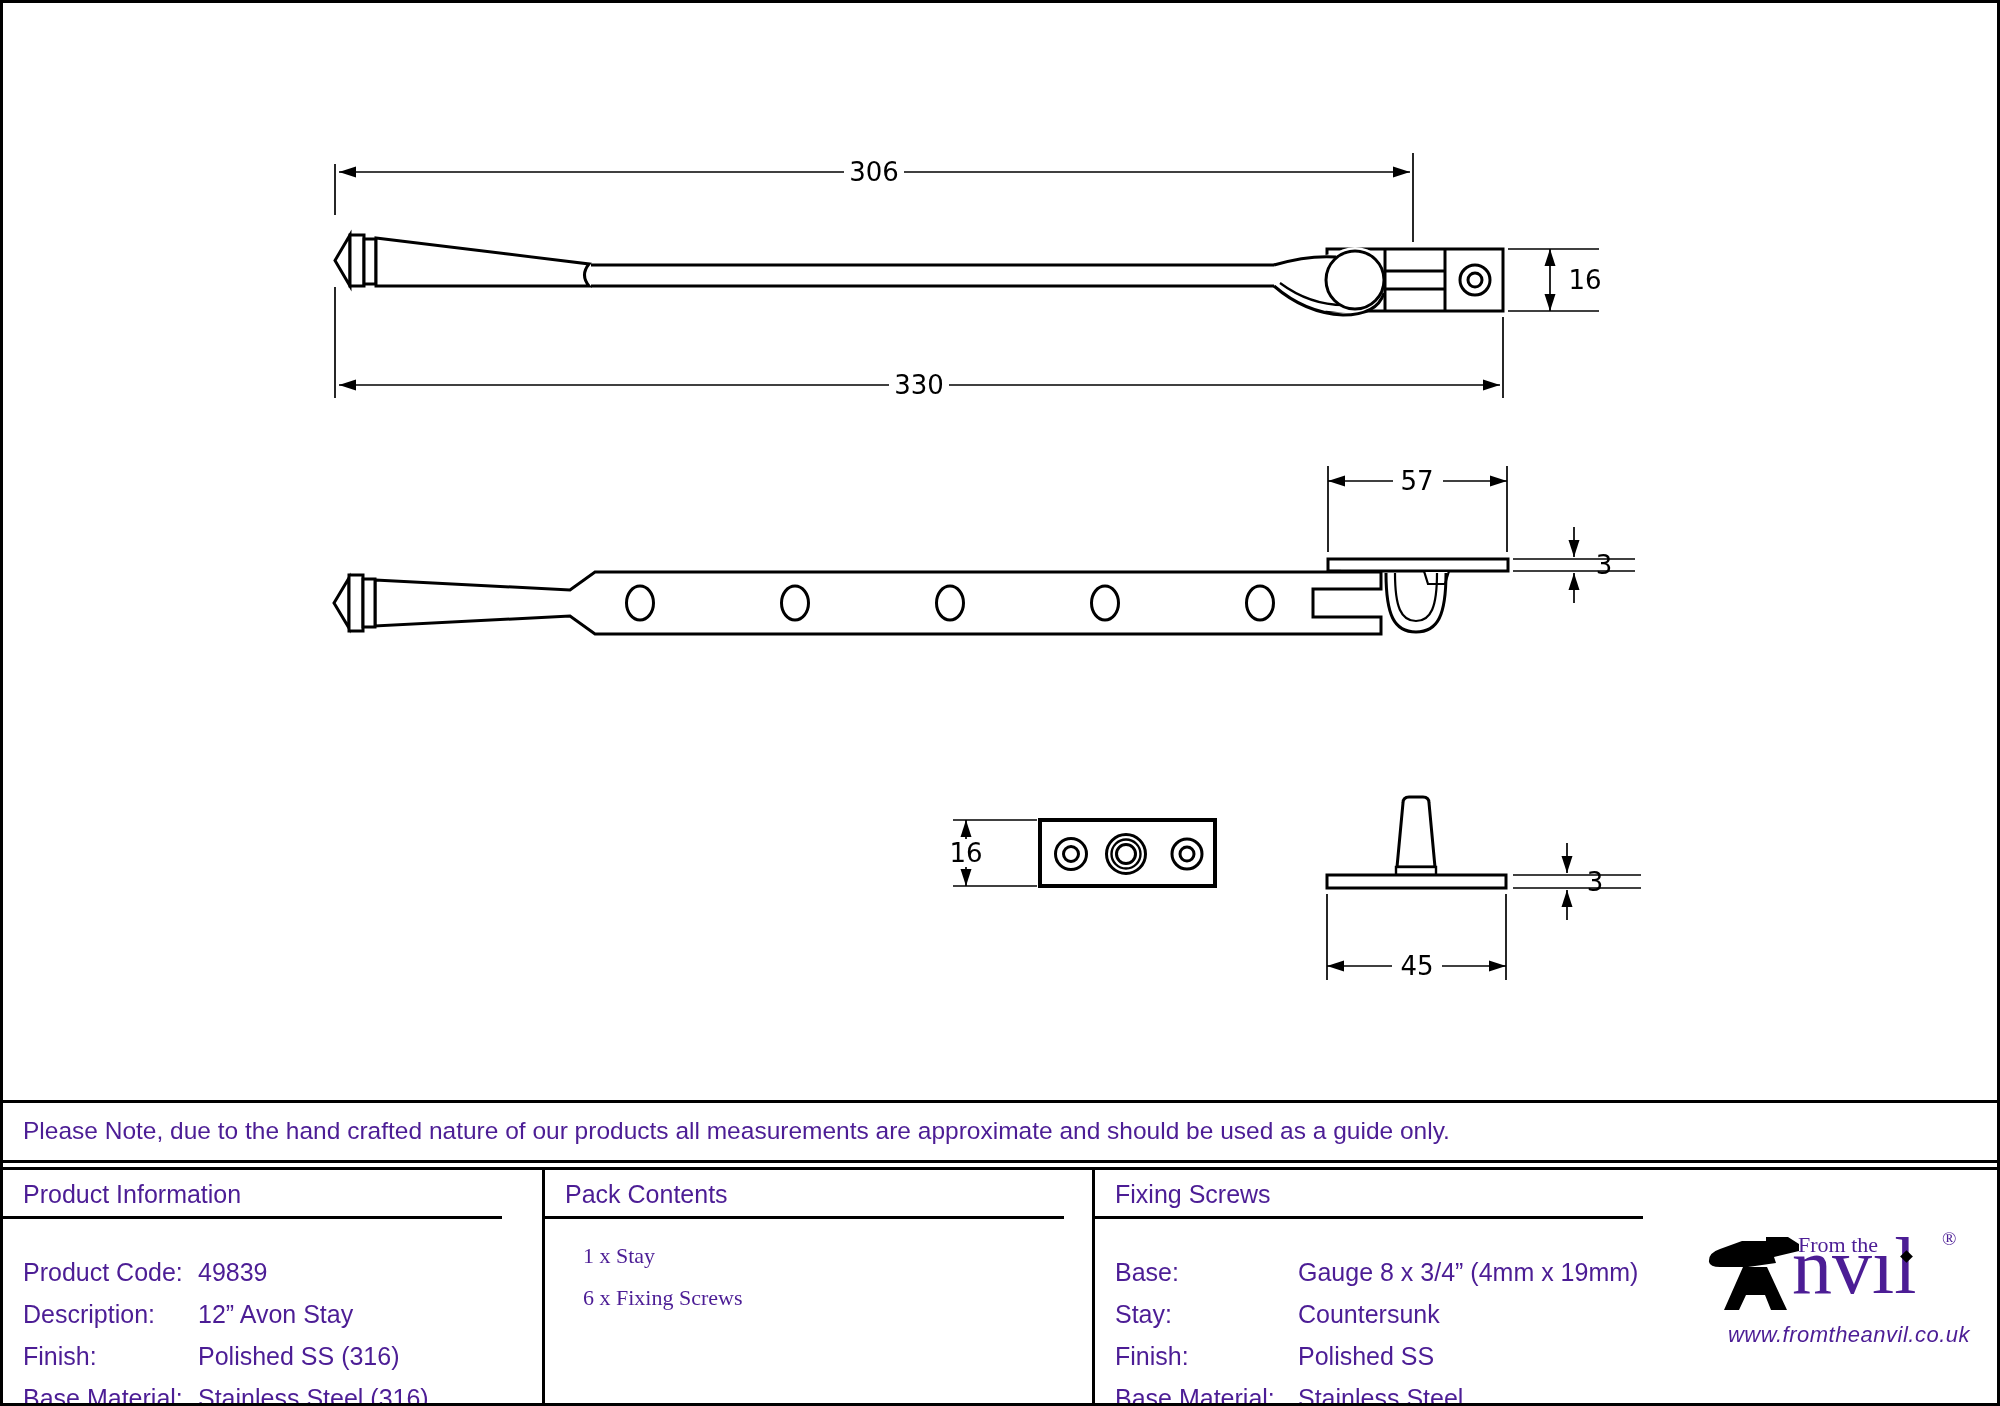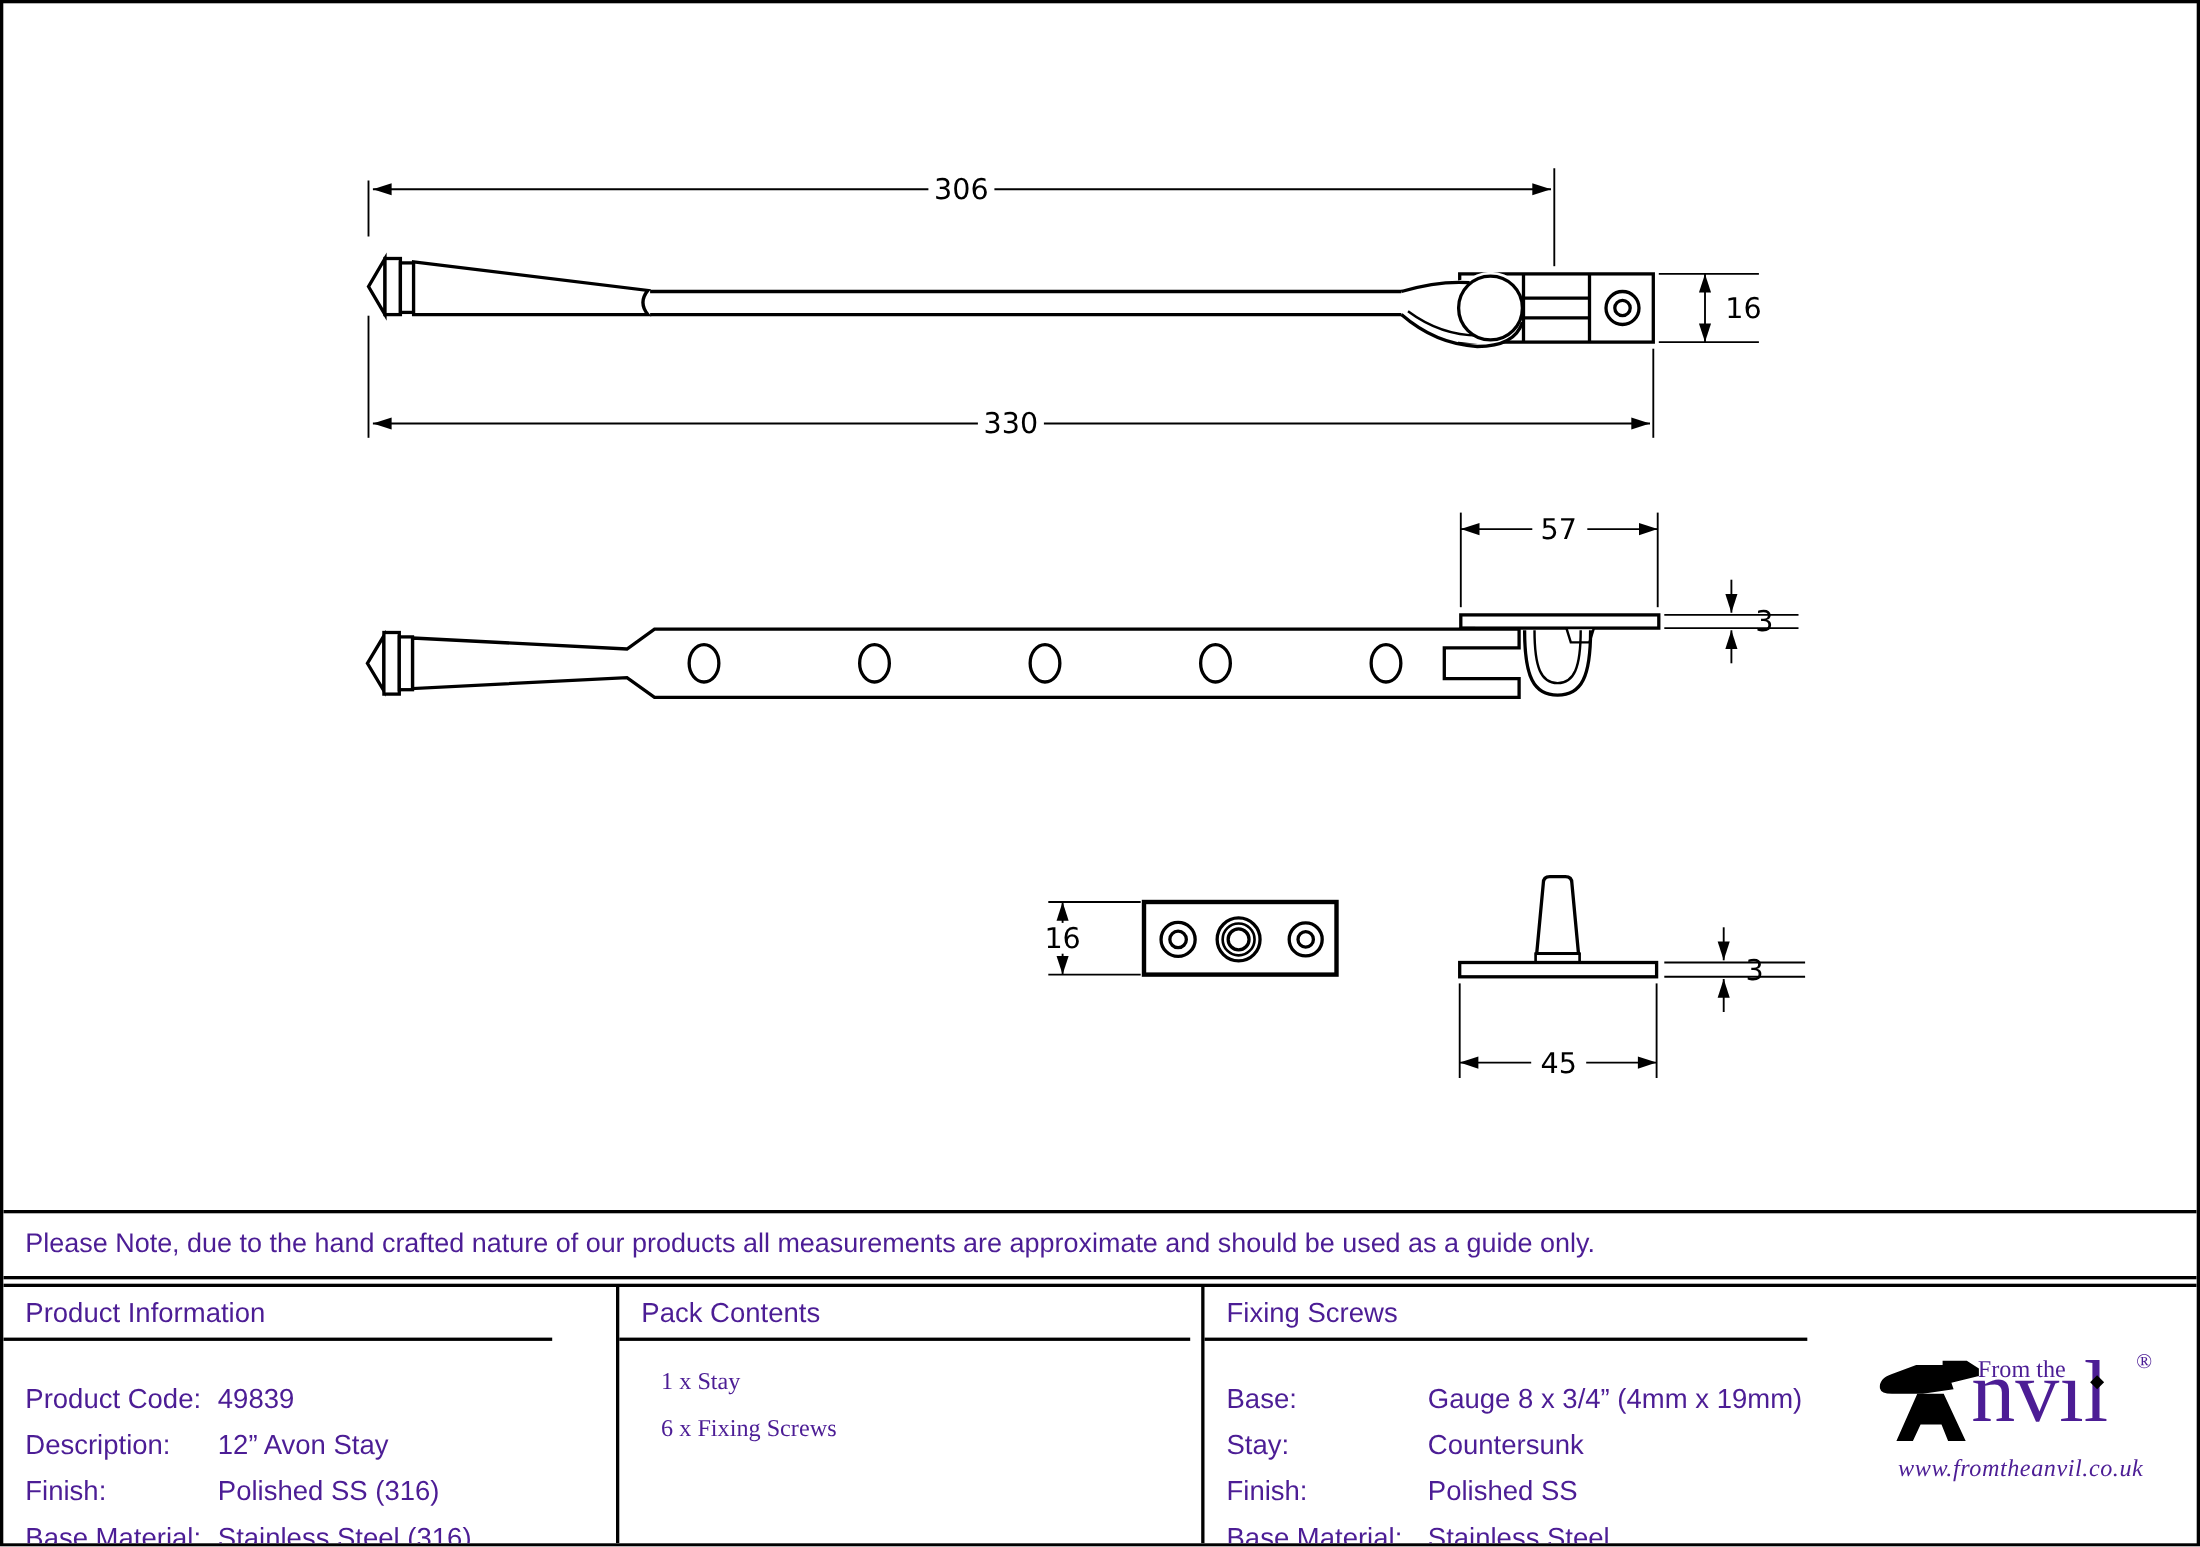--- a/index.html
+++ b/index.html
@@ -16,21 +16,21 @@
   }
   .note-row .note-text{
     padding-left:20px;line-height:56px;font-size:24.5px;
   }
   .spec-table{
     position:absolute;left:0;top:1164px;width:1994px;height:236px;
     border-top:3px solid #000;box-sizing:border-box;
   }
   .col{position:absolute;top:0;bottom:0;box-sizing:border-box;}
   .col-1{left:0;width:499px;}
-  .col-2{left:557px;width:522px;border-left:3px solid #000;}
+  .col-2{left:539px;width:522px;border-left:3px solid #000;}
   .col-3{left:1089px;width:551px;border-left:3px solid #000;}
   .col-4{left:1640px;width:354px;border-left:3px solid #000;}
   .col-header{
     height:46px;border-bottom:3px solid #000;box-sizing:content-box;
     font-size:25px;line-height:48px;padding-left:20px;
   }
   .col-body{position:absolute;left:0;right:0;top:49px;bottom:0;}
   .kv-row{display:flex;height:42px;align-items:center;font-size:25px;}
   .kv-row:first-child{margin-top:32px;}
   .kv-label{width:175px;padding-left:20px;flex:none;}
@@ -38,22 +38,22 @@
   .kv-value{flex:1;}
   .list-row{height:42px;display:flex;align-items:center;font-size:22px;padding-left:38px;font-family:Liberation Serif, serif;}
   .list-row:first-child{margin-top:16px;}
   
   .logo-cell{position:relative;}
   .anvil-glyph{position:absolute;left:62px;top:66px;}
   .logo-tagline{position:absolute;left:152px;top:62px;font-family:"Liberation Serif",serif;font-size:22px;}
   .logo-wordmark{position:absolute;left:146px;top:56px;font-family:"Liberation Serif",serif;font-size:80px;line-height:80px;}
   .logo-diamond{position:absolute;left:256px;top:82px;width:9px;height:9px;background:#000;transform:rotate(45deg);}
   .logo-reg{position:absolute;left:296px;top:58px;font-family:"Liberation Serif",serif;font-size:19px;}
-  .logo-url{position:absolute;left:66px;top:152px;width:250px;text-align:center;
-    font-family:Liberation Serif, serif;font-style:italic;font-size:22px;letter-spacing:0.5px;}
+  .logo-url{position:absolute;left:78px;top:152px;width:250px;text-align:center;
+    font-family:Liberation Sans, sans-serif;font-style:italic;font-size:22px;letter-spacing:0.5px;}
 </style>
 </head>
 <body>
 
 <div class="page">
 
   <svg class="drawing-svg" width="1994" height="1095" viewBox="0 0 1994 1095">
     <g stroke="#000" stroke-width="1.7" fill="none">
 
       <line x1="332" y1="161" x2="332" y2="212"></line>

